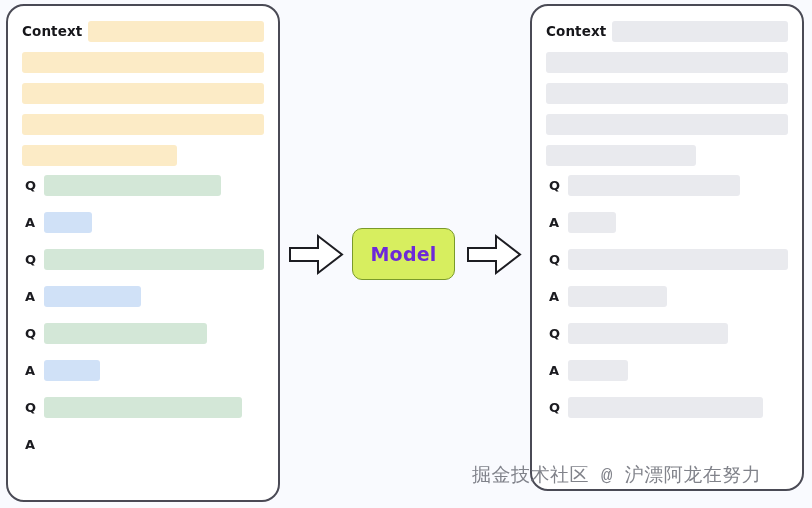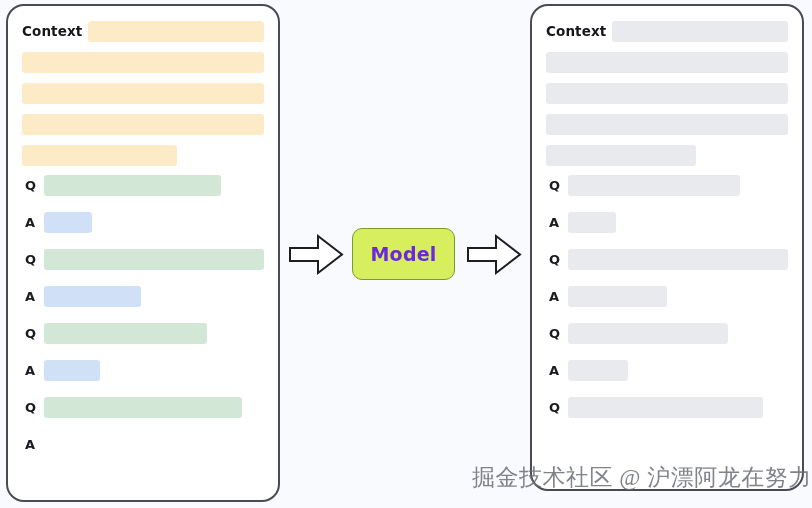--- a/index.html
+++ b/index.html
@@ -137,22 +137,22 @@
   }
   #arrow-left  { left: 288px; }
   #arrow-right { left: 466px; }
   .arrow svg { display: block; }
 
   
   #watermark {
     position: absolute;
     left: 472px;
     top: 462px;
-    font-family: Liberation Serif, serif;
-    font-size: 23px;
+    font-family: Liberation Mono, monospace;
+    font-size: 19px;
     color: #6d6f78;
     opacity: 0.86;
     white-space: nowrap;
     letter-spacing: 0.5px;
   }
 </style>
 </head>
 <body>
 
 <div id="stage">

